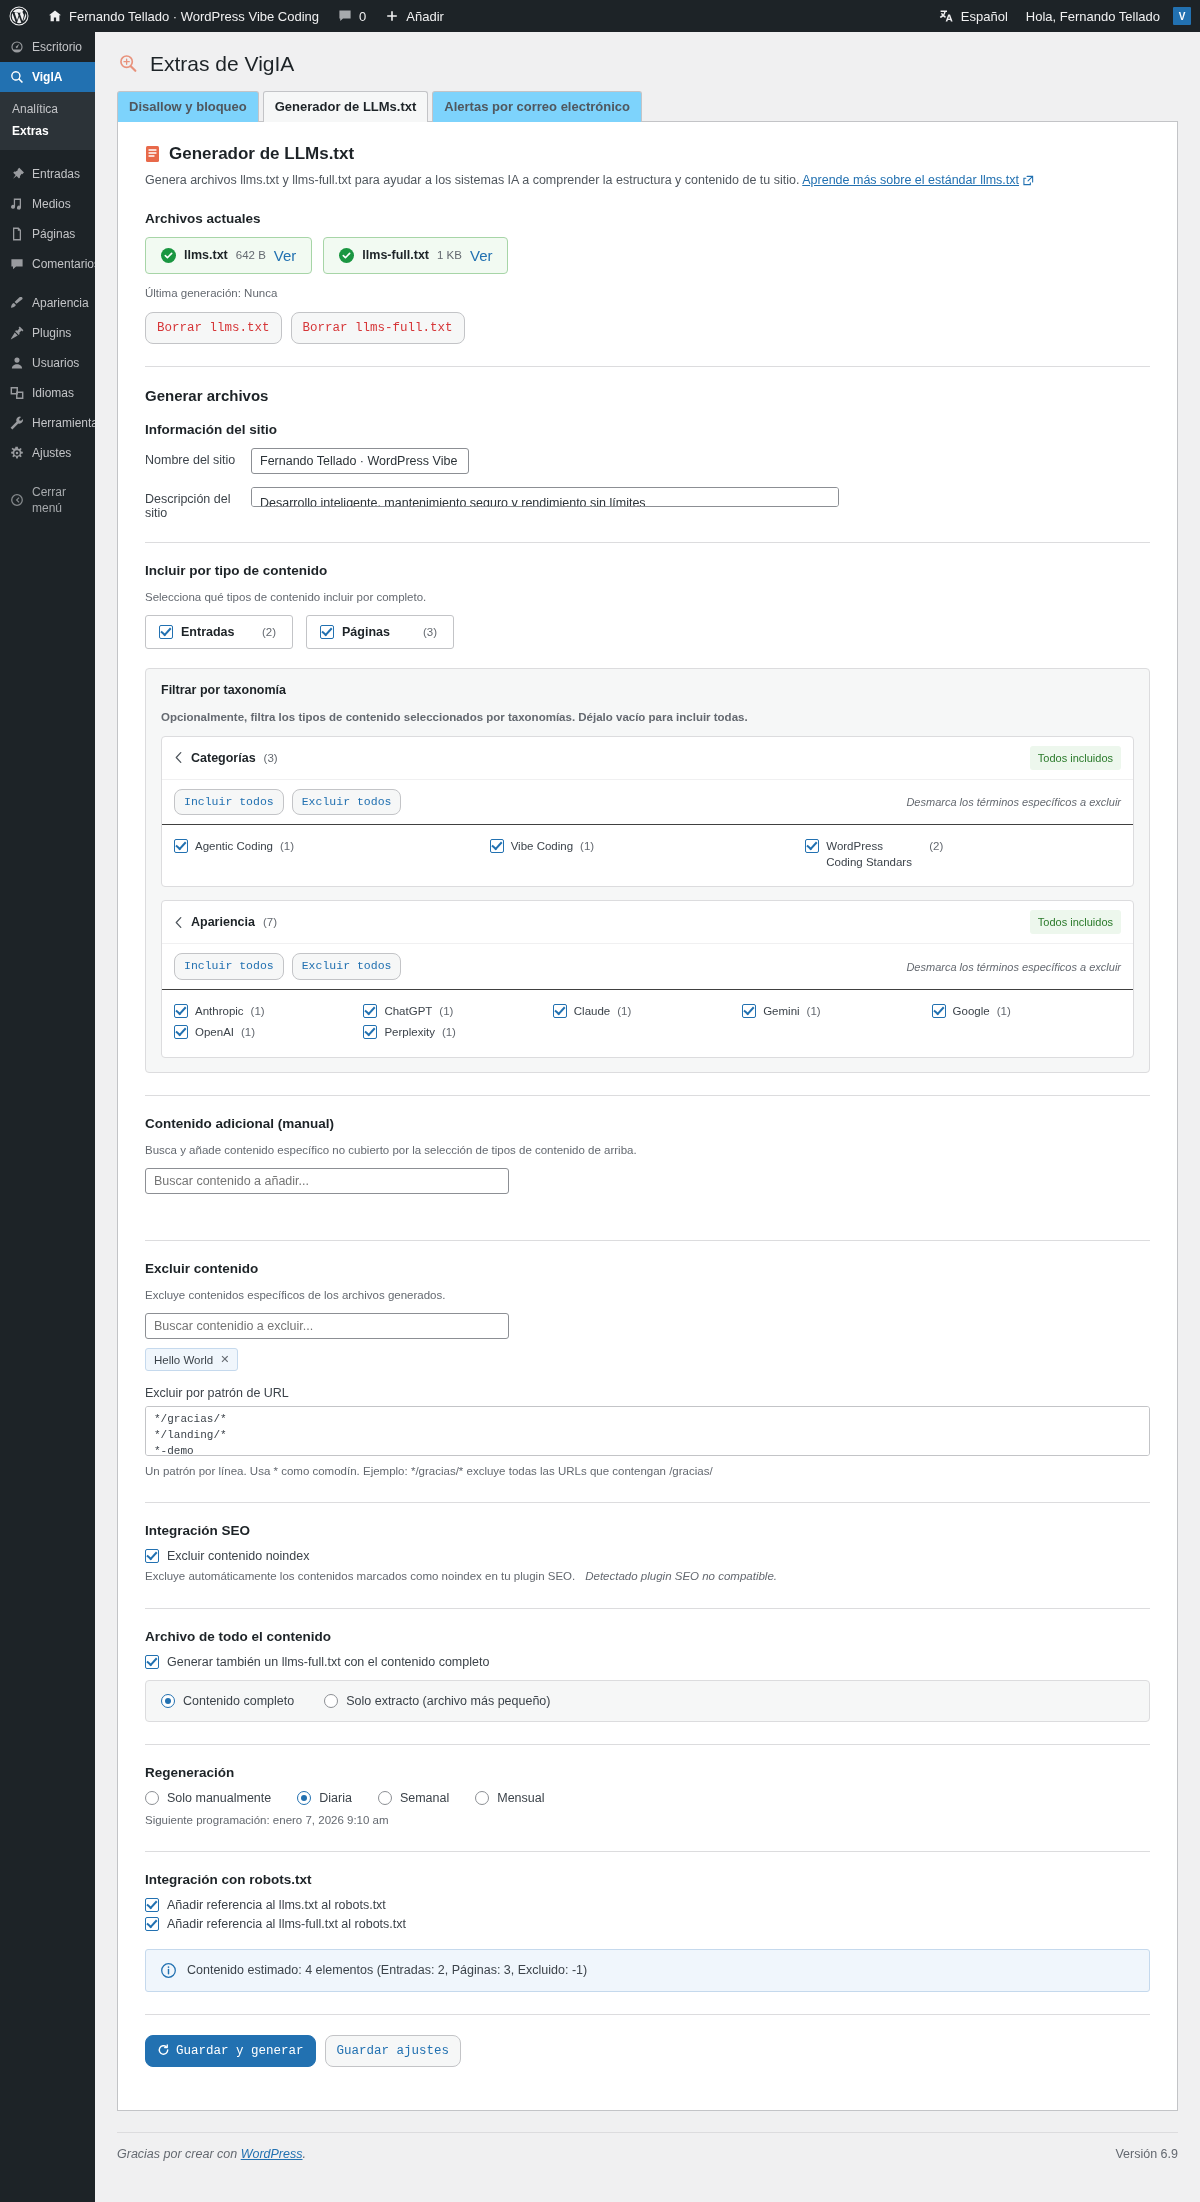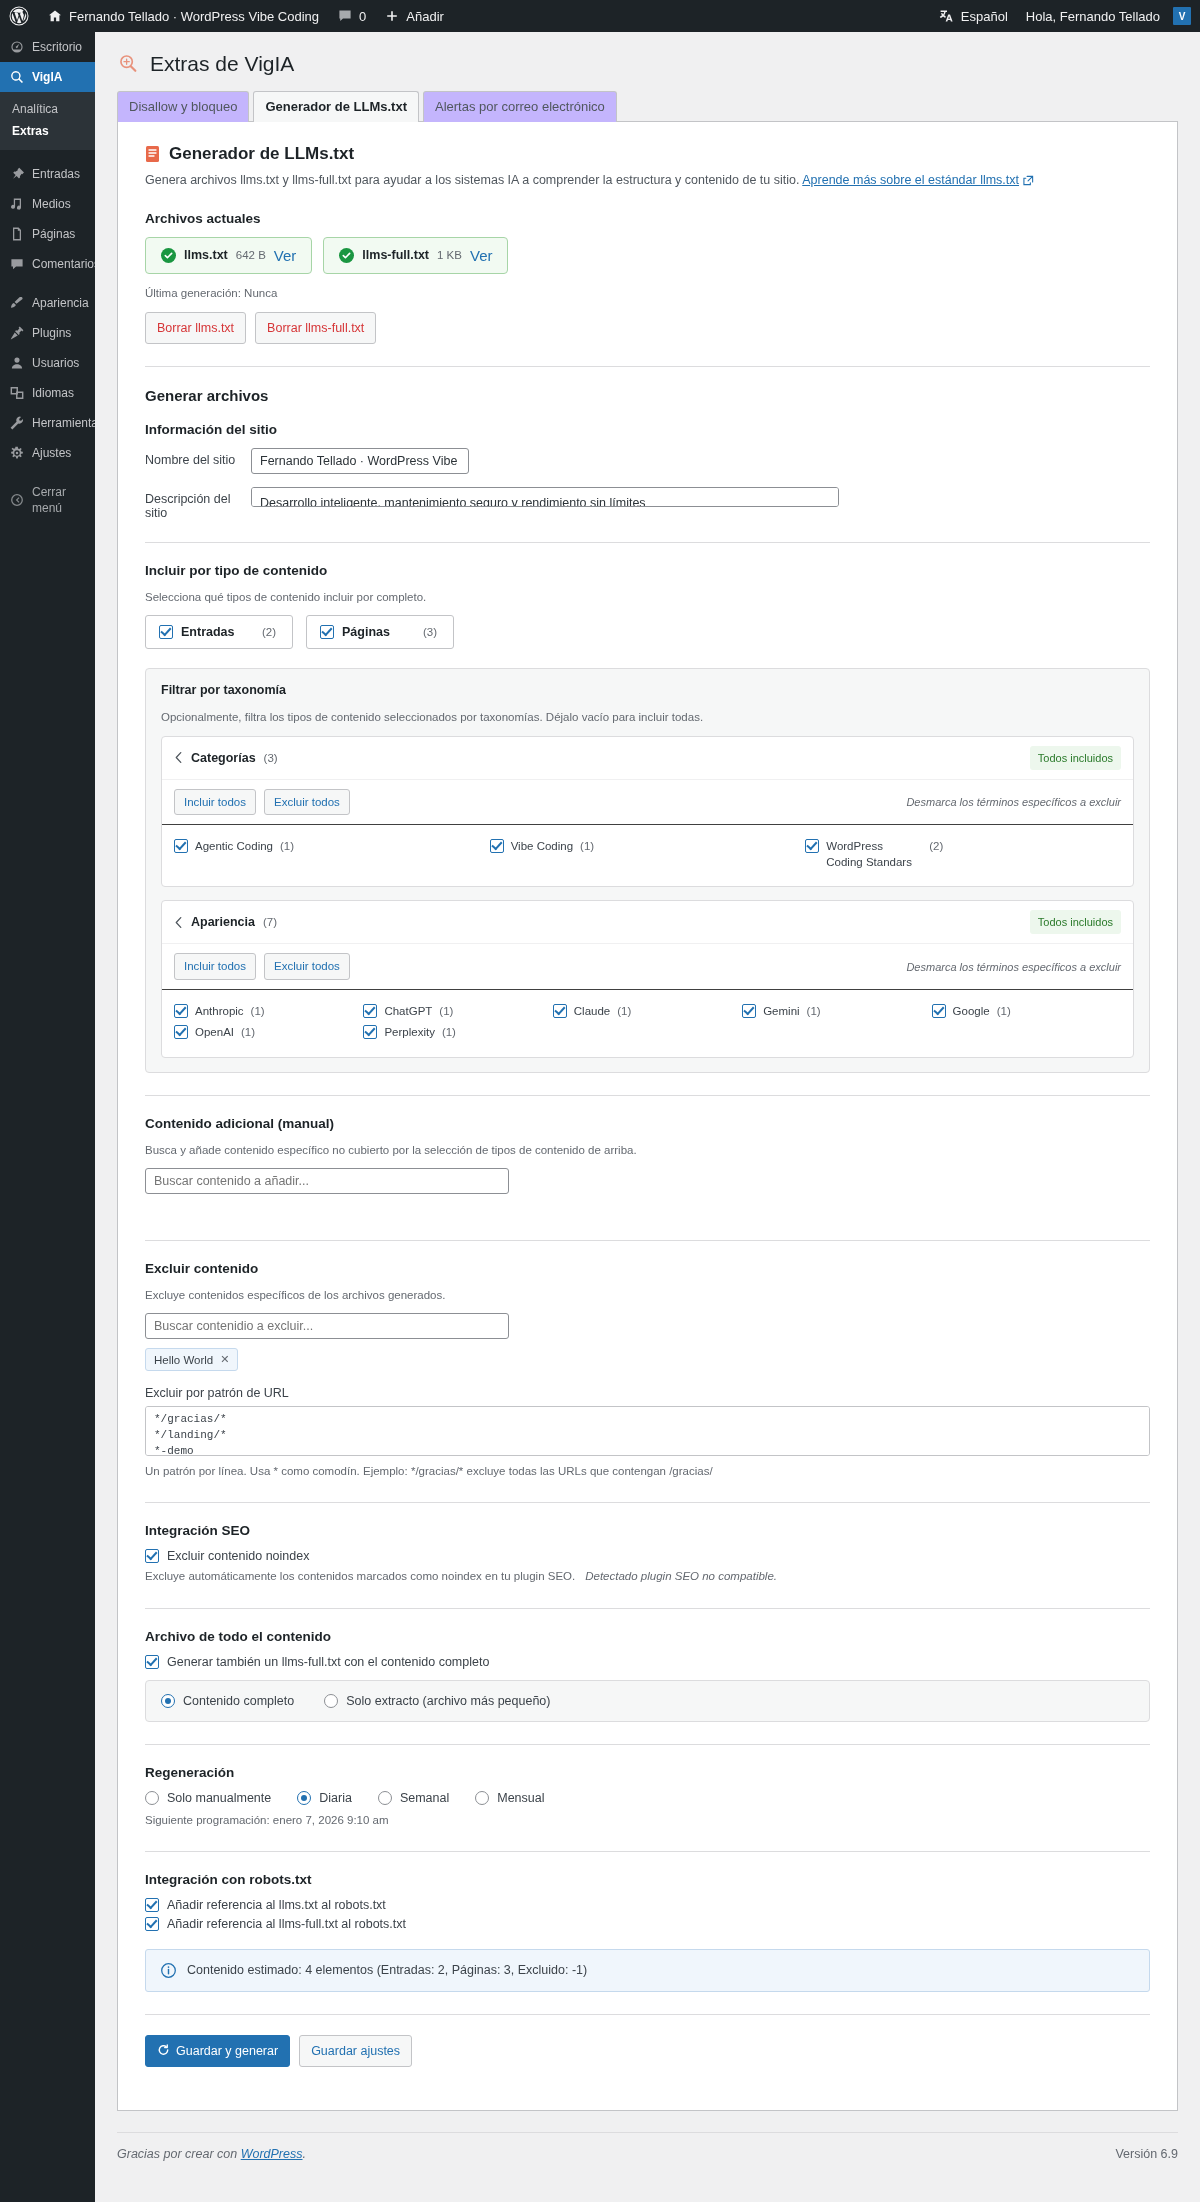--- a/index.html
+++ b/index.html
@@ -62,23 +62,24 @@
   .page-head {
     display:flex; align-items:center; gap:11px;
     padding:18px 0 0 22px;
   }
   .page-head h1 { font-size:21px; font-weight:400; color:#1d2327; margin:0; line-height:1.3; }
 
   
   .nav-tabs { margin:14px 0 0 22px; display:flex; align-items:flex-end; gap:4px; position:relative; z-index:2;}
   .nav-tab {
     border:1px solid #c3c4c7; border-bottom:none;
-    background:#c4b5fd; color:#50575e;
+    background:#7dd3fc; color:#50575e;
     padding:7px 11px; font-size:13px; line-height:1.2;
     border-radius:3px 3px 0 0;
+    font-weight:bold;
   }
   .nav-tab.active { background:#f6f7f7; color:#1d2327; font-weight:700; border-color:#c3c4c7; }
 
   .panel {
     margin:0 22px 0 22px; background:#fff;
     border:1px solid #c3c4c7; border-top:1px solid #c3c4c7;
     padding:22px 27px 30px 27px; position:relative; top:-1px;
     min-height:1990px;
   }
 
@@ -105,22 +106,22 @@
   .chk-circle svg { display:block; }
   .f-name { font-weight:700; color:#1d2327; font-size:12.5px; }
   .f-size { color:#646970; font-size:11.5px; }
   .f-view { color:#2271b1; font-size:15px; text-decoration:none; }
 
   .muted-line { font-size:11.5px; color:#646970; margin:0 0 13px 0; }
 
   .btn {
     display:inline-flex; align-items:center; gap:6px;
     border:1px solid #c3c4c7; background:#f6f7f7; color:#2271b1;
-    border-radius:3px; padding:5px 11px; font-size:12.5px;
-    font-family:Liberation Sans, sans-serif; line-height:1.6; cursor:pointer;
+    border-radius:8px; padding:5px 11px; font-size:12.5px;
+    font-family:Liberation Mono, monospace; line-height:1.6; cursor:pointer;
   }
   .btn.danger { color:#d63638; border-color:#c3c4c7; }
   .btn.primary { background:#2271b1; border-color:#2271b1; color:#fff; }
   .btn.small { padding:3px 9px; font-size:11.5px; }
   .btn-row { display:flex; gap:9px; }
 
   hr.sep { border:none; border-top:1px solid #dcdcde; margin:22px 0 20px 0; }
 
   
   .form-row { display:flex; align-items:flex-start; margin-bottom:13px; }
@@ -171,21 +172,21 @@
   }
   .rb.checked { border-color:#2271b1; }
   .rb.checked::after { content:""; width:6px; height:6px; border-radius:50%; background:#2271b1; }
 
   
   .tax-wrap {
     border:1px solid #dcdcde; background:#f6f7f7;
     border-radius:4px; padding:14px 15px; margin-bottom:22px;
   }
   .tax-wrap h4 { font-size:12.5px; font-weight:700; color:#1d2327; margin:0 0 6px 0; }
-  .tax-wrap .tax-lead { font-size:11.5px; color:#646970; margin:14px 0 13px 0; }
+  .tax-wrap .tax-lead { font-size:11.5px; color:#646970; margin:14px 0 13px 0;font-weight:bold; }
   .tax-card { background:#fff; border:1px solid #dcdcde; border-radius:4px; margin-bottom:13px; }
   .tax-head {
     display:flex; align-items:center; gap:8px;
     padding:9px 12px; border-bottom:1px solid #f0f0f1;
   }
   .tax-head .tname { font-weight:700; font-size:12.5px; color:#1d2327; }
   .tax-head .tcount { color:#646970; font-size:11.5px; }
   .badge-all {
     margin-left:auto; background:#edf7ed; color:#2a7a2a;
     border-radius:3px; padding:6px 8px; font-size:11px;

